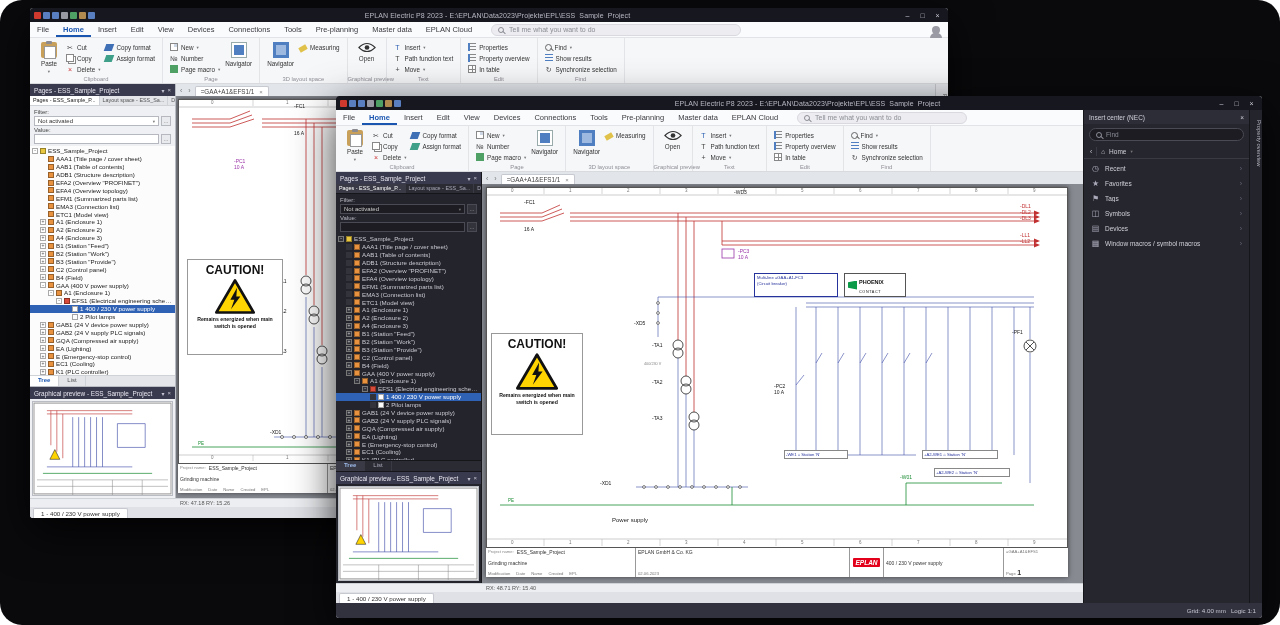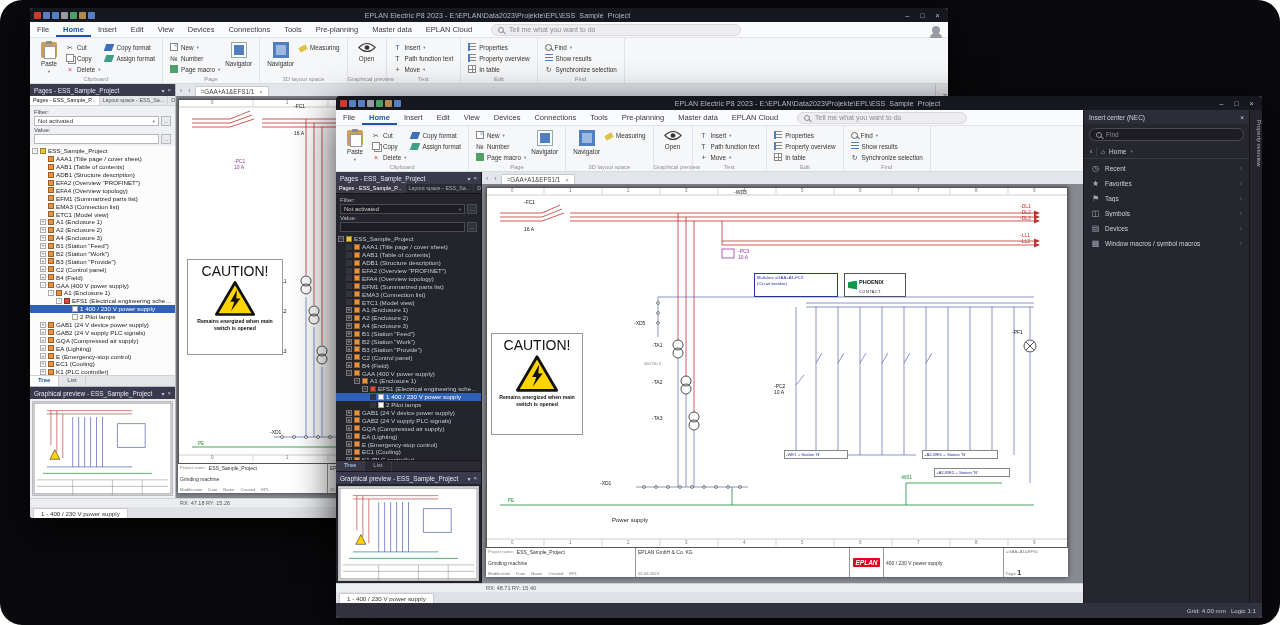--- a/index.html
+++ b/index.html
@@ -119,21 +119,21 @@
 .slab{position:absolute;font-size:5px;color:#222;white-space:nowrap;line-height:5px}
 .sbox{position:absolute;font-size:4.2px;color:#26339c;border:1px solid #888;background:#fff;height:9px;line-height:7px;padding:0 1px;white-space:nowrap;overflow:hidden}
 .colrow span{position:absolute;font-size:4.5px;color:#777;line-height:5px}
 .infobox{position:absolute;border:1px solid #26339c;background:#fff;font-size:4.2px;color:#26339c;padding:1px 2px;line-height:5.5px;white-space:nowrap}
 .phoenix{position:absolute;border:1px solid #555;background:#fff;display:flex;align-items:center;gap:2px;padding:2px 3px}
 .phx-mark{width:9px;height:9px;background:#0a9a48;clip-path:polygon(0 20%,100% 0,100% 100%,0 80%);flex:0 0 auto}
 .phx-t{line-height:5px}
 .phx-1{font-size:5.5px;font-weight:bold;color:#111}
 .phx-2{font-size:3.8px;color:#111;letter-spacing:.6px}
 .caution{position:absolute;border:1px solid #999;background:#fff;display:flex;flex-direction:column;align-items:center;padding:3px 2px;gap:2px}
-.ca-title{font-size:14px;font-weight:normal;color:#111}
+.ca-title{font-size:12px;font-weight:bold;color:#111}
 .ca-text{font-size:5.2px;font-weight:bold;color:#111;text-align:center;line-height:6.5px}
 
 .tblock{position:absolute;left:0;right:0;bottom:0;height:30px;border-top:1px solid #555;display:flex;font-size:5px;color:#333;background:#fff}
 .tb-c{border-right:1px solid #999;padding:1px 2px;display:flex;flex-direction:column;justify-content:space-between;overflow:hidden}
 .tb-c1{width:150px}
 .tb-c2{flex:1}
 .tb-logo{width:34px;align-items:center;justify-content:center}
 .tb-logo span{background:#e2001a;color:#fff;font-weight:bold;font-style:italic;font-size:6.5px;padding:1px 2px;border-radius:1px}
 .tb-c3{width:120px;justify-content:center}
 .tb-c4{width:64px;border-right:none}

